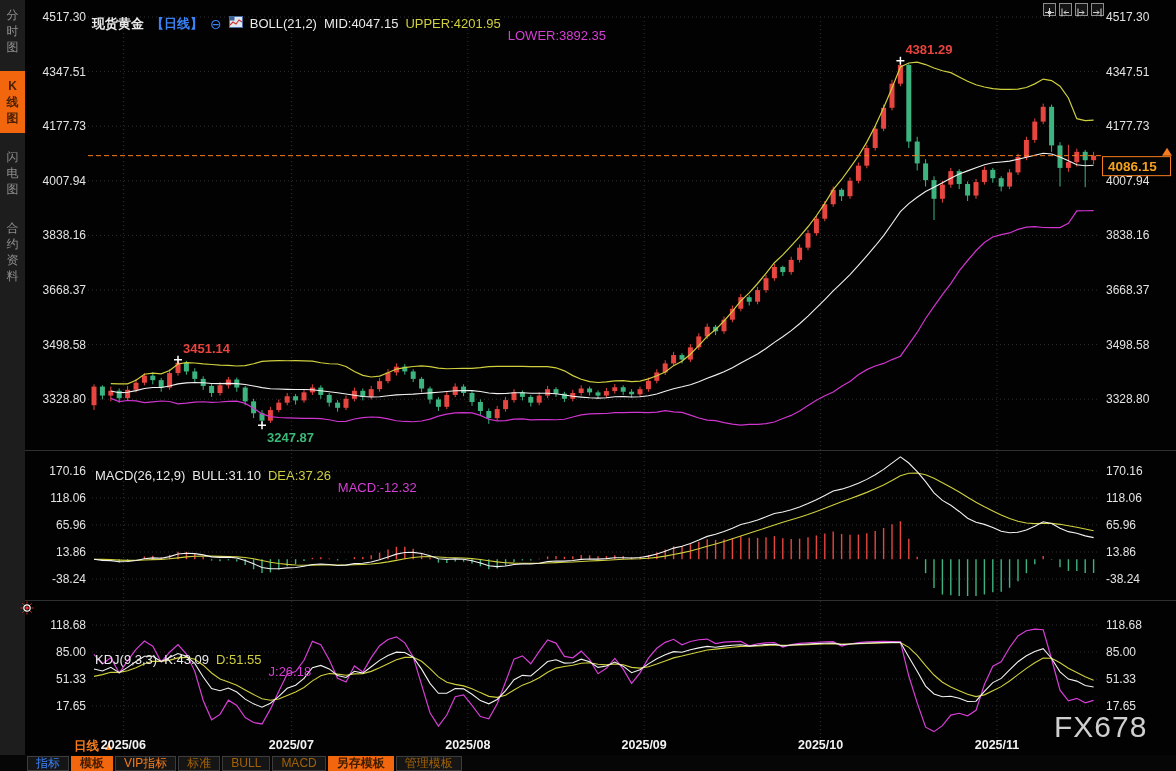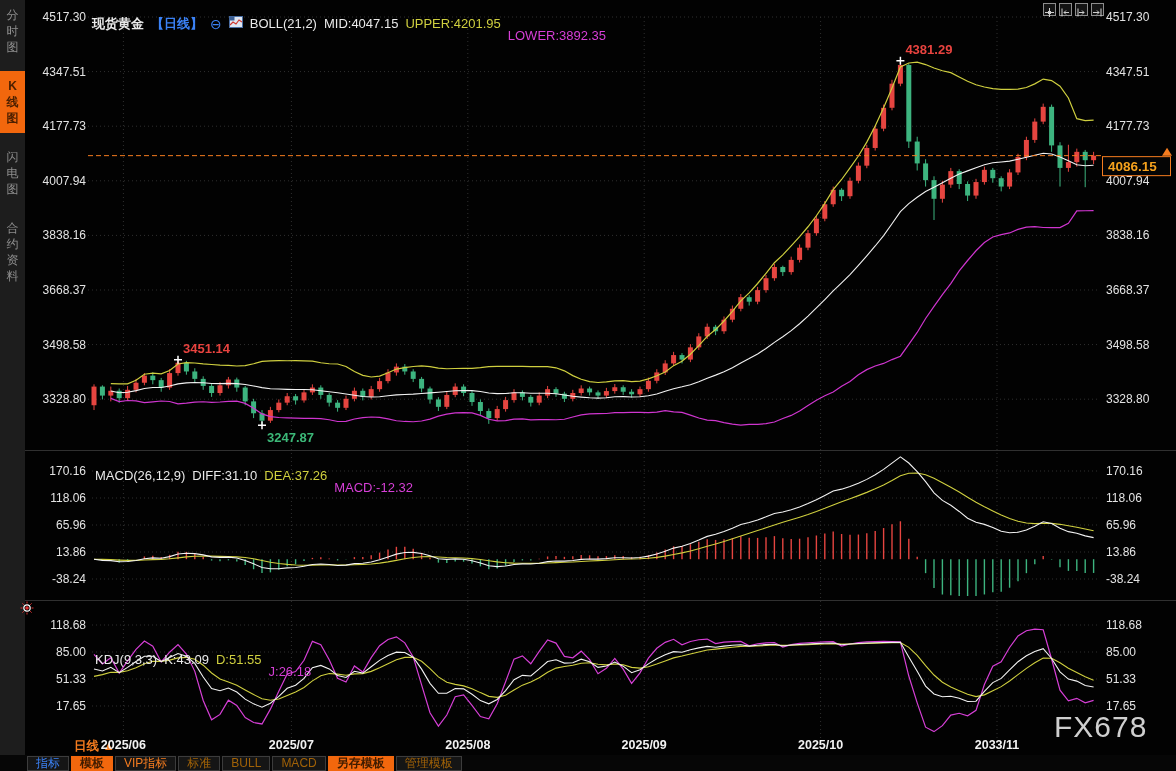--- a/index.html
+++ b/index.html
@@ -562,21 +562,21 @@
     <span class="tool-ico">
       <svg width="11" height="11" style="position:static">
           <path d="M9,1.5 V9.5" stroke="#cfcfcf"></path>
           <path d="M1,5.5 H7 M7,5.5 l-2,-2 M7,5.5 l-2,2" stroke="#cfcfcf" fill="none"></path>
         </svg>
     </span>
   </div>
 
   <div id="macd-header" class="hdr">
     <span class="t-white">MACD(26,12,9)</span>
-    <span class="t-white">DIFF:31.10</span>
+    <span class="t-white">BULL:31.10</span>
     <span class="t-yellow">DEA:37.26</span>
     <span class="t-magenta">MACD:-12.32</span>
   </div>
 
   <div id="kdj-header" class="hdr">
     <span class="t-white">KDJ(9,3,3)</span>
     <span class="t-white">K:43.09</span>
     <span class="t-yellow">D:51.55</span>
     <span class="t-magenta">J:26.18</span>
   </div>
@@ -593,21 +593,21 @@
 
   <div id="xaxis-row">
     <span id="period-label">
       <span>日线</span> <span>▲</span>
     </span>
   <span class="xdate" style="left: 91.4px;">2025/06</span>
       <span class="xdate" style="left: 259.4px;">2025/07</span>
       <span class="xdate" style="left: 435.8px;">2025/08</span>
       <span class="xdate" style="left: 612.2px;">2025/09</span>
       <span class="xdate" style="left: 788.6px;">2025/10</span>
-      <span class="xdate" style="left: 965px;">2033/11</span>
+      <span class="xdate" style="left: 965px;">2025/11</span>
     </div>
 
   <div id="toolbar-row">
       <span class="tb plain">指标</span>
       <span class="tb active">模板</span>
       <span class="tb vip">VIP指标</span>
       <span class="tb dim">标准</span>
       <span class="tb dim">BULL</span>
       <span class="tb dim">MACD</span>
       <span class="tb active">另存模板</span>

